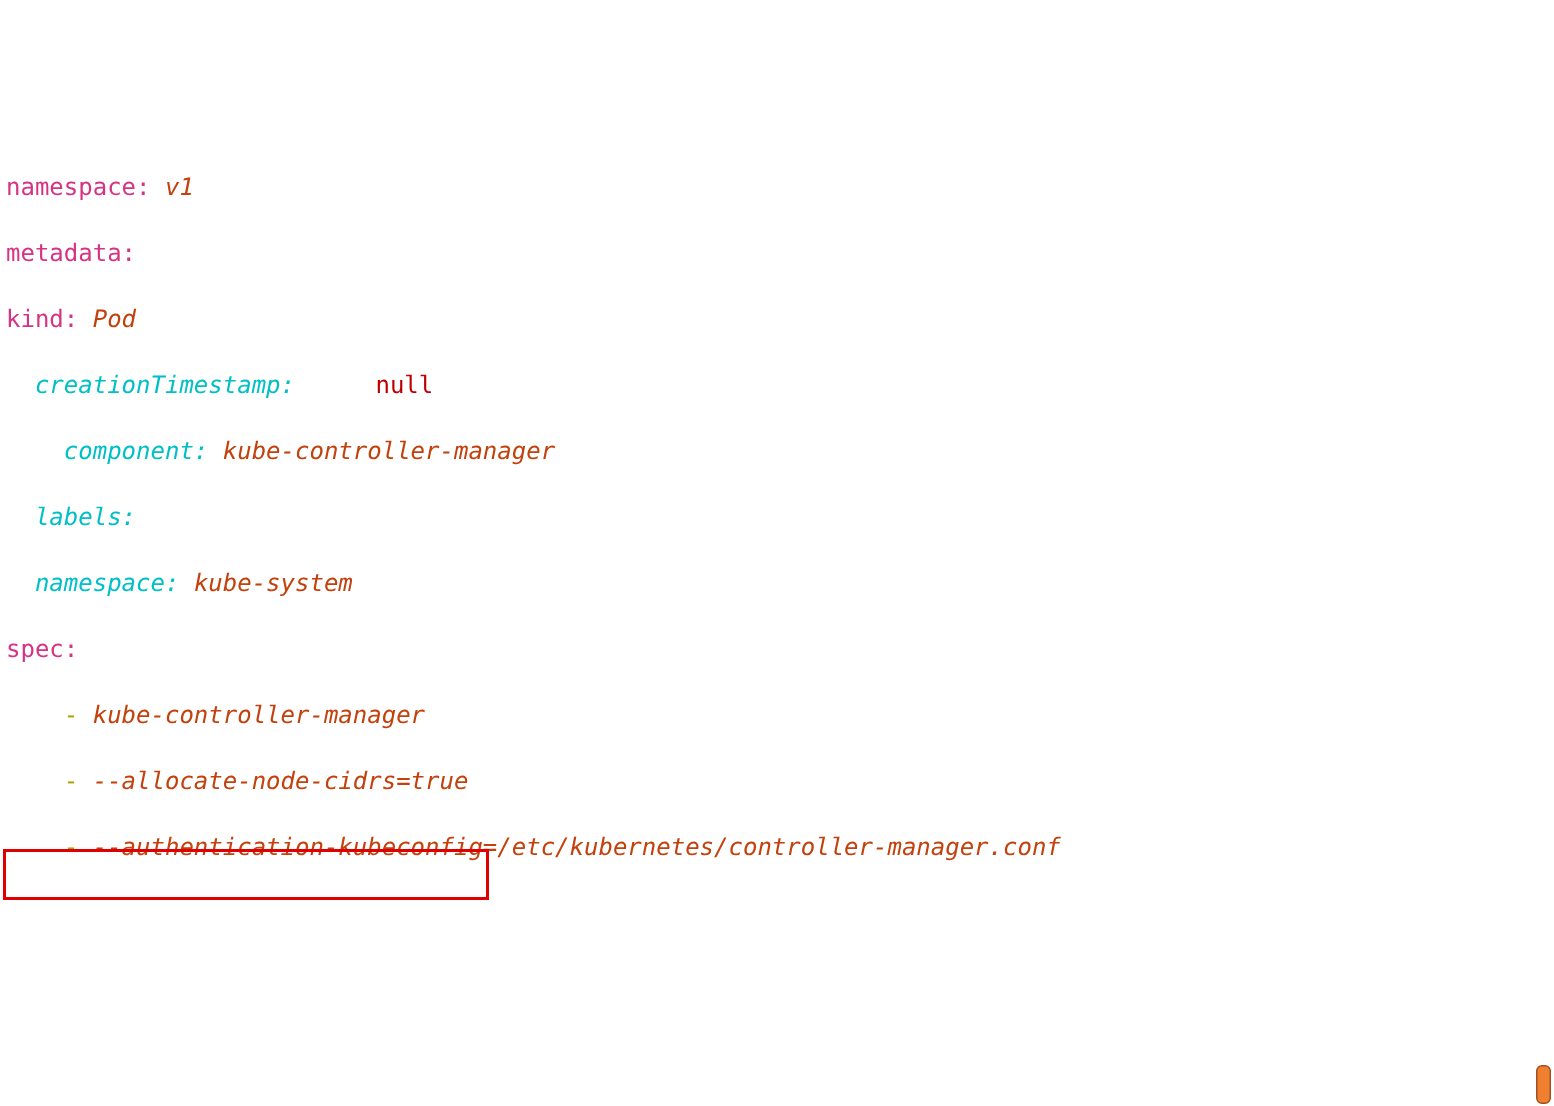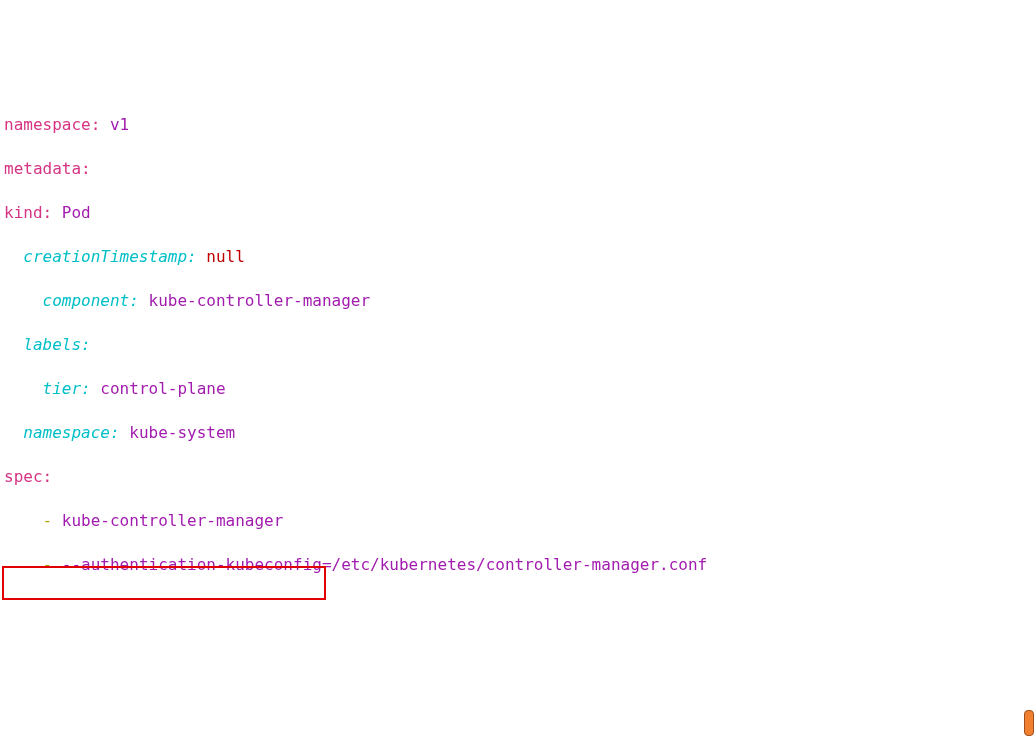--- a/index.html
+++ b/index.html
@@ -13,22 +13,22 @@
     white-space: pre;
     overflow: hidden;
     width: 1036px;
     height: 737px;
     box-sizing: border-box;
     position: relative;
   }
   .line { display: block; }
   .key { color: #00bfc7; font-style: italic; }          
   .keytop { color: #d63384; }       
-  .val { color: #a21caf; }
-  .null { color: #c00000; }         
+  .val { color: #c2410c; font-style: italic; }
+  .null { color: #c00000; margin-left: 44px; }         
   .dash { color: #b0a000; }         
   .highlight-box {
     position: absolute;
     border: 2px solid #e00000;
     pointer-events: none;
   }
   .scrollbar {
     position: absolute;
     right: 2px;
     top: 710px;
@@ -44,24 +44,24 @@
 
 
 
 <div>
 <span class="line"><span class="keytop">namespace</span><span class="keytop">:</span> <span class="val">v1</span></span>
 <span class="line"><span class="keytop">metadata</span><span class="keytop">:</span></span>
 <span class="line"><span class="keytop">kind</span><span class="keytop">:</span> <span class="val">Pod</span></span>
 <span class="line">  <span class="key">creationTimestamp</span><span class="key">:</span> <span class="null">null</span></span>
 <span class="line">    <span class="key">component</span><span class="key">:</span> <span class="val">kube-controller-manager</span></span>
 <span class="line">  <span class="key">labels</span><span class="key">:</span></span>
-<span class="line">    <span class="key">tier</span><span class="key">:</span> <span class="val">control-plane</span></span>
 <span class="line">  <span class="key">namespace</span><span class="key">:</span> <span class="val">kube-system</span></span>
 <span class="line"><span class="keytop">spec</span><span class="keytop">:</span></span>
 <span class="line">    <span class="dash">-</span> <span class="val">kube-controller-manager</span></span>
+<span class="line">    <span class="dash">-</span> <span class="val">--allocate-node-cidrs=true</span></span>
 <span class="line">    <span class="dash">-</span> <span class="val">--authentication-kubeconfig=/etc/kubernetes/controller-manager.conf</span></span>
 
 
 
 
 
 
 
 
 

